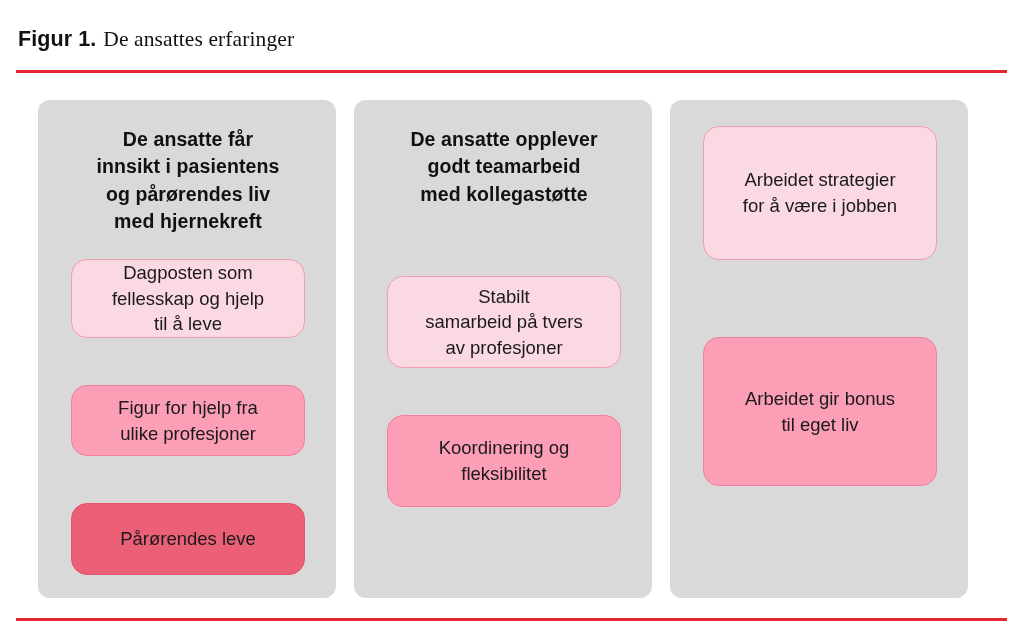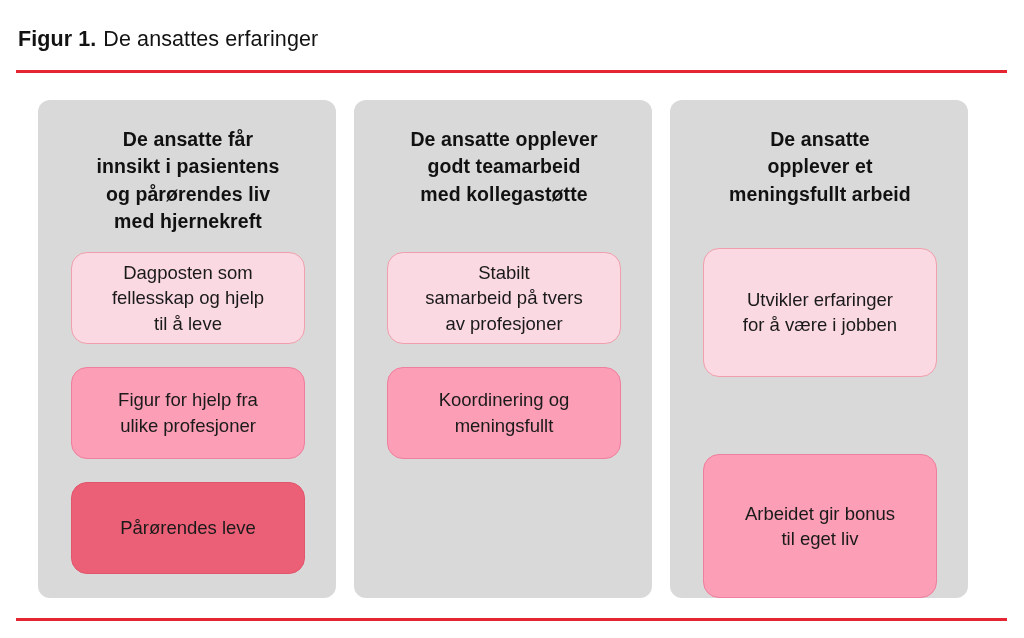--- a/index.html
+++ b/index.html
@@ -6,21 +6,21 @@
   body{
     width:1024px;height:638px;position:relative;background:#ffffff;
     font-family:"Liberation Sans","DejaVu Sans",sans-serif;
     color:#141414;overflow:hidden;
   }
   .fig-title{
     position:absolute;left:18px;top:27px;
     font-size:21.5px;line-height:1.2;color:#121212;letter-spacing:.1px;
   }
   .fig-title .bold{font-weight:700;}
-  .fig-title .rest{font-weight:400;margin-left:.32em;}
+  .fig-title .rest{font-weight:400;margin-left:.32em;font-family:Liberation Serif, serif;}
   .rule{
     position:absolute;left:16px;width:991px;height:2.6px;
     background:var(--rule-red,#E52532);
   }
   .rule.top{top:70px;}
   .rule.bottom{top:618px;}
   .columns{
     position:absolute;left:38px;top:100px;
     display:flex;gap:18px;
   }
@@ -36,21 +36,21 @@
     font-size:19.5px;line-height:1.4;font-weight:700;color:#111111;
     text-align:center;white-space:pre-line;letter-spacing:.1px;
   }
   .box{
     width:100%;box-sizing:border-box;border-radius:16px;
     display:flex;align-items:center;justify-content:center;
     text-align:center;font-size:18.5px;line-height:1.38;
     white-space:pre-line;color:#1a1a1a;
     border:1.5px solid transparent;
   }
-  .col-a .box,.col-b .box{height:92px;margin-bottom:23px;}
+  .col-a .box,.col-b .box{height:92px;margin-bottom:23px;margin-top:24px;}
   .col-c .box1{height:134px;margin-bottom:33px;}
   .col-c .box2{height:149px;margin-top:44px;}
   .box.light{background:var(--box-light,#FBD9E2);border-color:var(--box-light-border,#EF9FAD);}
   .box.medium{background:var(--box-medium,#FB9EB6);border-color:var(--box-medium-border,#F07E9E);}
   .box.dark{background:var(--box-dark,#EC6077);border-color:var(--box-dark-border,#E2556B);}
 </style>
 </head>
 <body>
 
 <div class="fig-title">
@@ -75,28 +75,25 @@
   </section>
 
   <section class="panel col-b">
     <h2>De ansatte opplever
 godt teamarbeid
 med kollegastøtte</h2>
     <div class="box light">Stabilt
 samarbeid på tvers
 av profesjoner</div>
     <div class="box medium">Koordinering og
-meningsfullt</div>
+fleksibilitet</div>
   </section>
 
   <section class="panel col-c">
-    <h2>De ansatte
-opplever et
-meningsfullt arbeid</h2>
-    <div class="box light box1">Utvikler erfaringer
+    <div class="box light box1">Arbeidet strategier
 for å være i jobben</div>
     <div class="box medium box2">Arbeidet gir bonus
 til eget liv</div>
   </section>
 
 </div>
 
 <div class="rule bottom"></div>
 
 </body></html>

